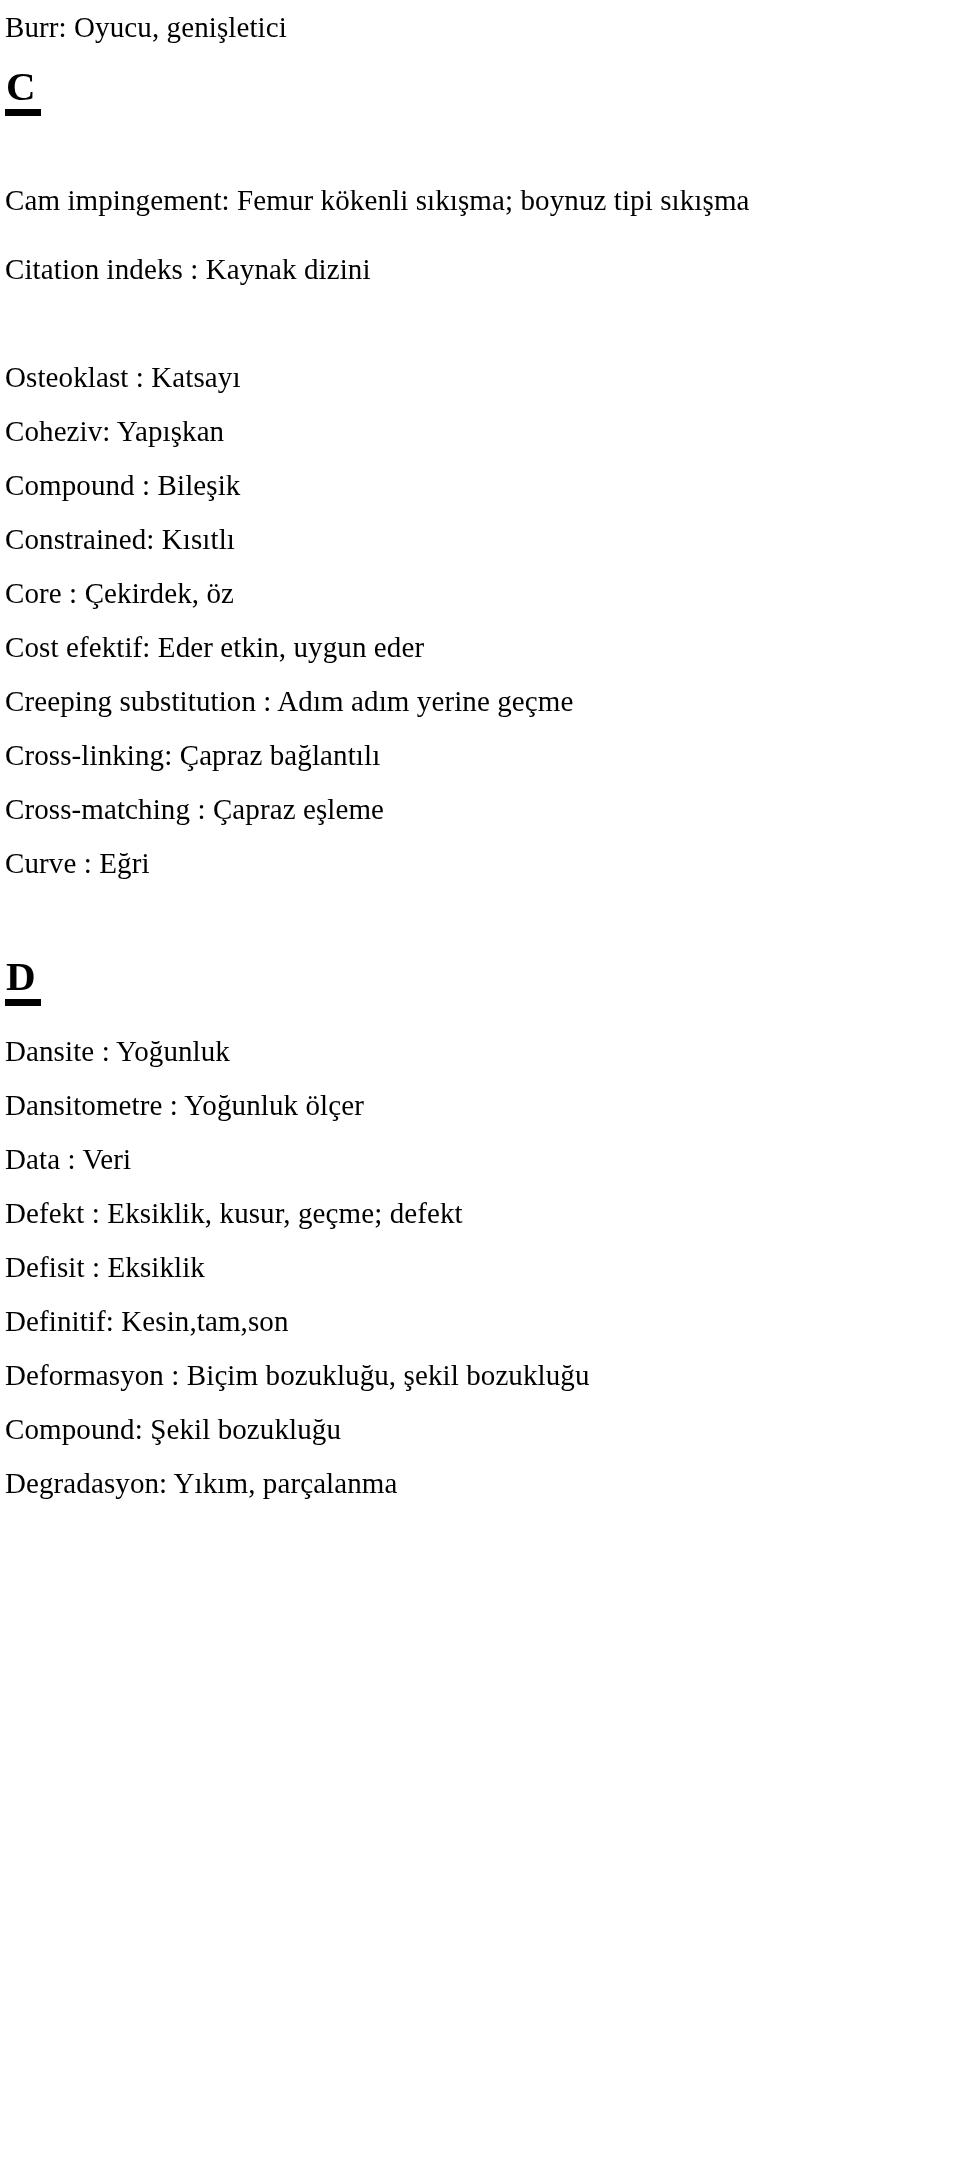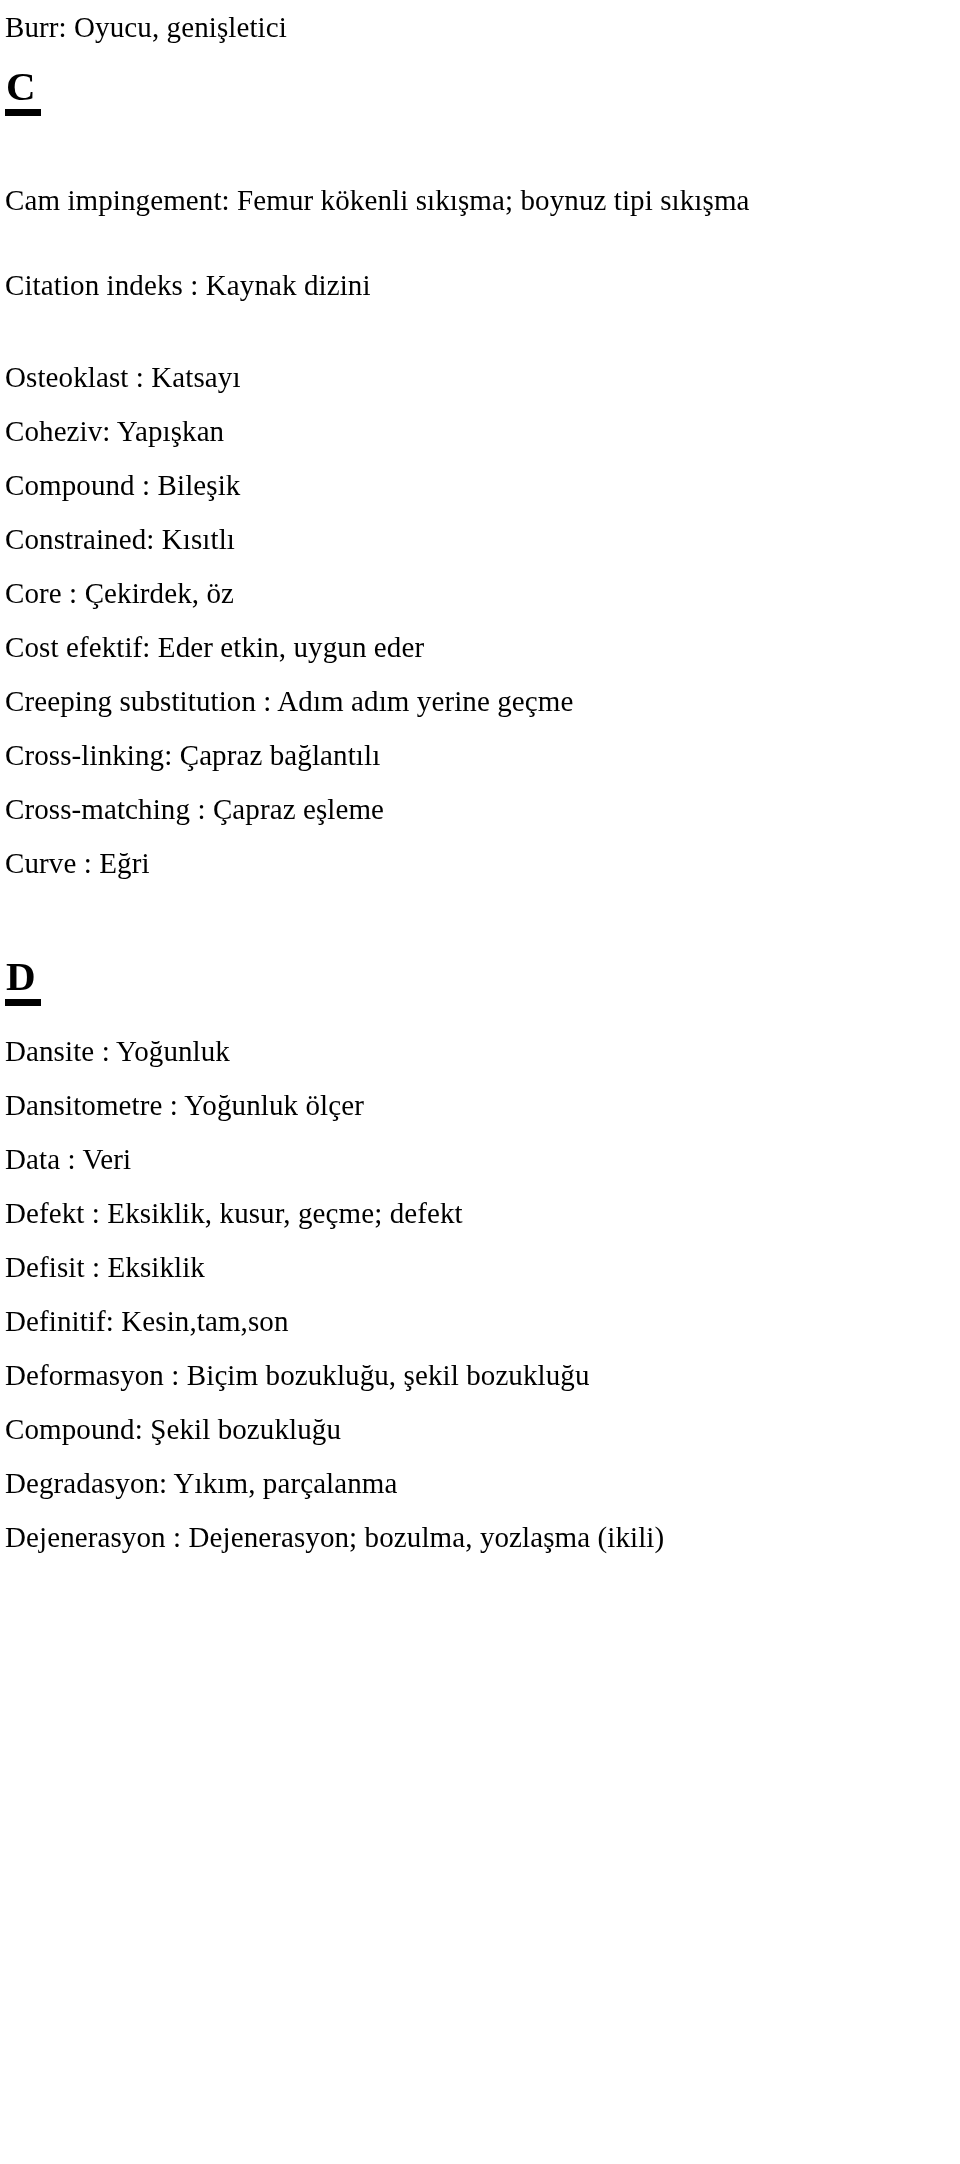--- a/index.html
+++ b/index.html
@@ -57,21 +57,21 @@
 </head>
 <body>
 
 <div class="page" id="page-root">
     <div class="entry" style="top: 10px;">Burr: Oyucu, genişletici</div>
     <div class="section-heading" style="top: 64px;">
       <span class="glyph">C</span>
       <span class="rule"></span>
     </div>
     <div class="entry" style="top: 144px; margin-top: 39px;">Cam impingement: Femur kökenli sıkışma; boynuz tipi sıkışma</div>
-    <div class="entry" style="top: 252px; margin-top: 16px;">Citation indeks : Kaynak dizini</div>
+    <div class="entry" style="top: 252px;">Citation indeks : Kaynak dizini</div>
     <div class="entry" style="top: 360px;">Osteoklast : Katsayı</div>
     <div class="entry" style="top: 414px;">Coheziv: Yapışkan</div>
     <div class="entry" style="top: 468px;">Compound : Bileşik</div>
     <div class="entry" style="top: 522px;">Constrained: Kısıtlı</div>
     <div class="entry" style="top: 576px;">Core : Çekirdek, öz</div>
     <div class="entry" style="top: 630px;">Cost efektif: Eder etkin, uygun eder</div>
     <div class="entry" style="top: 684px;">Creeping substitution : Adım adım yerine geçme</div>
     <div class="entry" style="top: 738px;">Cross-linking: Çapraz bağlantılı</div>
     <div class="entry" style="top: 792px;">Cross-matching : Çapraz eşleme</div>
     <div class="entry" style="top: 846px;">Curve : Eğri</div>
@@ -81,14 +81,13 @@
     </div>
     <div class="entry" style="top: 1034px;">Dansite : Yoğunluk</div>
     <div class="entry" style="top: 1088px;">Dansitometre : Yoğunluk ölçer</div>
     <div class="entry" style="top: 1142px;">Data : Veri</div>
     <div class="entry" style="top: 1196px;">Defekt : Eksiklik, kusur, geçme; defekt</div>
     <div class="entry" style="top: 1250px;">Defisit : Eksiklik</div>
     <div class="entry" style="top: 1304px;">Definitif: Kesin,tam,son</div>
     <div class="entry" style="top: 1358px;">Deformasyon : Biçim bozukluğu, şekil bozukluğu</div>
     <div class="entry" style="top: 1412px;">Compound: Şekil bozukluğu</div>
     <div class="entry" style="top: 1466px;">Degradasyon: Yıkım, parçalanma</div>
-    <div class="entry" style="top: 1520px;">Dejenerasyon : Dejenerasyon; bozulma, yozlaşma (ikili)</div>
   </div>
 
 </body></html>

